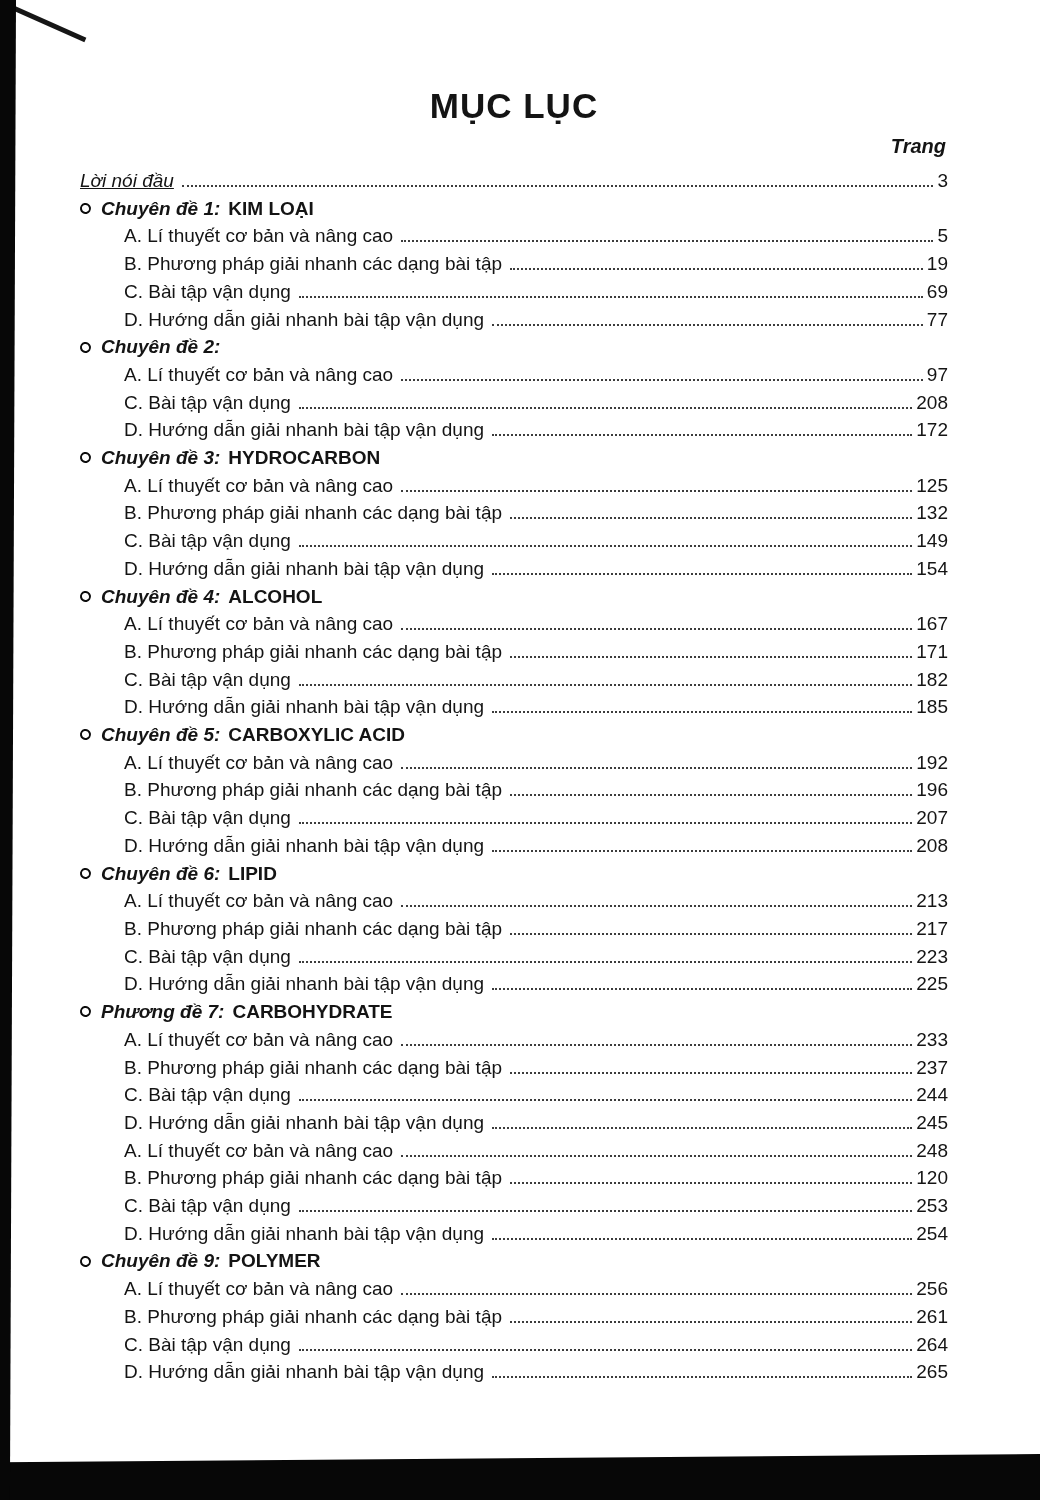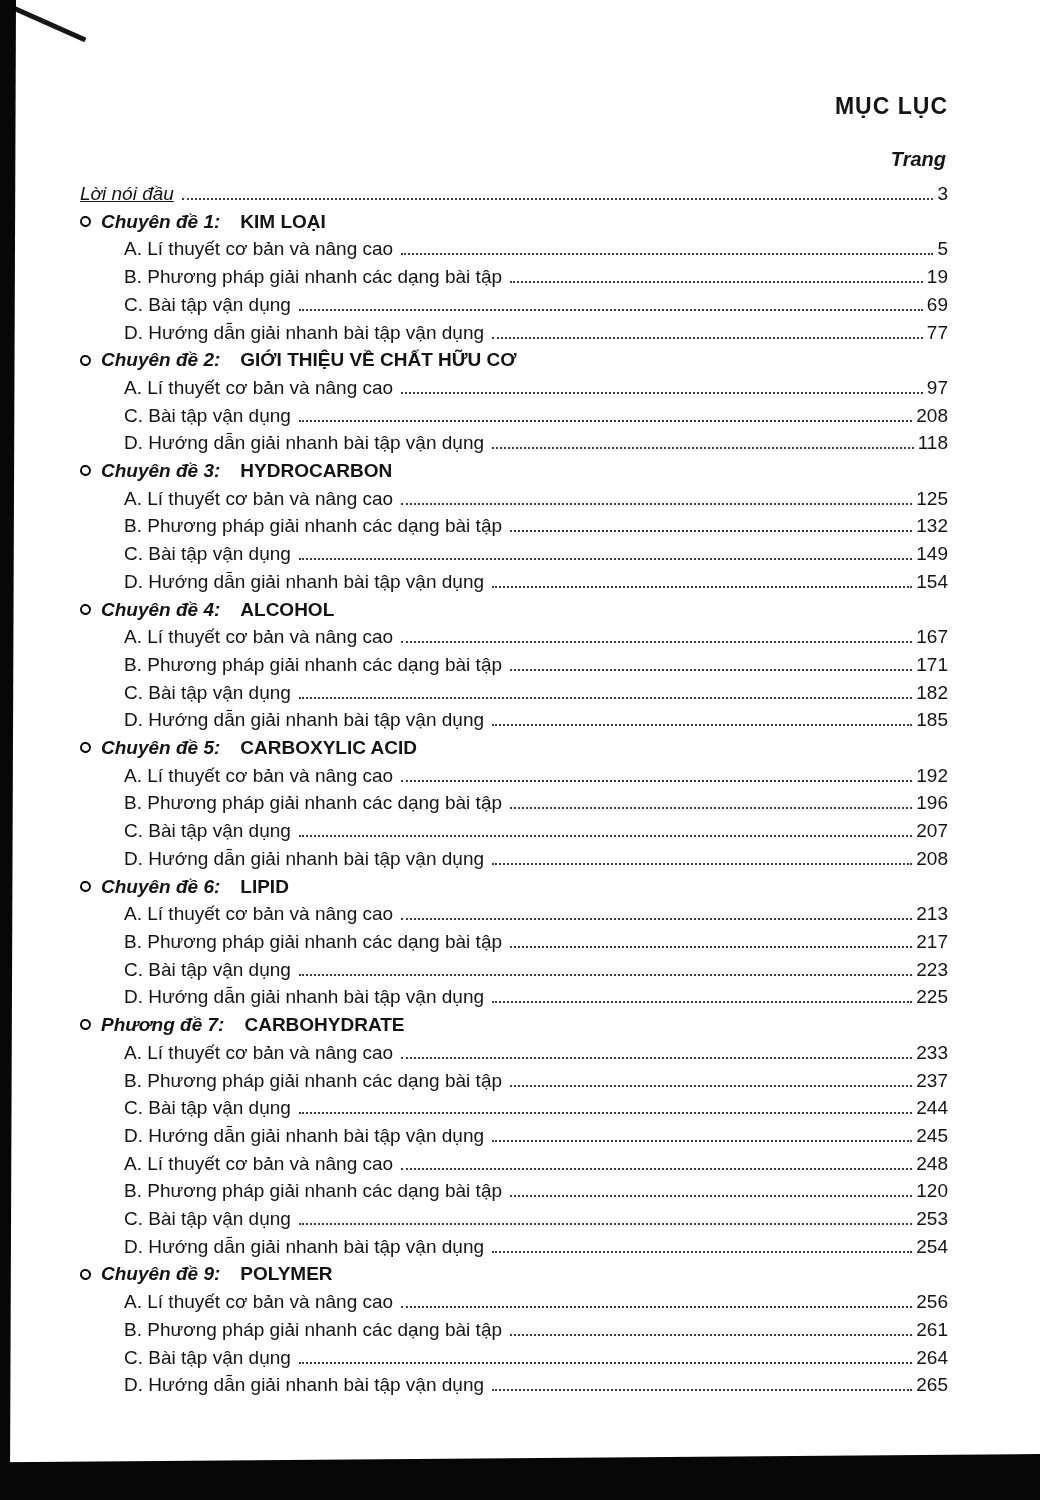--- a/index.html
+++ b/index.html
@@ -49,34 +49,34 @@
 
   .content {
     position: absolute;
     left: 0; top: 0;
     width: 100%; height: 100%;
     padding: 86px 92px 0 80px;
     z-index: 2;
   }
 
   .title {
-    text-align: right;
-    font-size: 23px;
+    text-align: center;
+    font-size: 35px;
     font-weight: bold;
     letter-spacing: 1px;
     line-height: 40px;
   }
 
   .trang {
     text-align: right;
     font-size: 20px;
     font-weight: bold;
     font-style: italic;
     line-height: 24px;
-    margin-top: 21px;
+    margin-top: 8px;
     padding-right: 2px;
   }
 
   #toc-list { margin-top: 9px; }
 
   .toc-row {
     display: flex;
     align-items: baseline;
     font-size: 19px;
     line-height: 27.7px;
@@ -105,21 +105,21 @@
     white-space: nowrap;
   }
   .bullet {
     flex: 0 0 auto;
     width: 11px; height: 11px;
     border: 2.5px solid #0c0c0c;
     border-radius: 50%;
     margin-right: 10px;
     transform: rotate(-12deg);
   }
-  .ch-prefix { font-style: italic; margin-right: 20px; }
+  .ch-prefix { font-style: italic; margin-right: 8px; }
   .ch-name { }
 </style>
 </head>
 <body>
 
 <div class="scan-page">
   <div class="edge-left"></div>
   <div class="edge-bottom"></div>
   <div class="edge-corner"></div>
 
@@ -153,36 +153,35 @@
           <span class="pagenum">69</span>
         </div>
         <div class="toc-row item">
           <span class="entry-label">D. Hướng dẫn giải nhanh bài tập vận dụng</span>
           <span class="leader"></span>
           <span class="pagenum">77</span>
         </div>
         <div class="chapter-row">
           <span class="bullet"></span>
           <span class="ch-prefix">Chuyên đề 2:</span>
-          <span class="ch-name">GIỚI THIỆU VỀ CHẤT HỮU CƠ</span>
         </div>
         <div class="toc-row item">
           <span class="entry-label">A. Lí thuyết cơ bản và nâng cao</span>
           <span class="leader"></span>
           <span class="pagenum">97</span>
         </div>
         <div class="toc-row item">
           <span class="entry-label">C. Bài tập vận dụng</span>
           <span class="leader"></span>
           <span class="pagenum">208</span>
         </div>
         <div class="toc-row item">
           <span class="entry-label">D. Hướng dẫn giải nhanh bài tập vận dụng</span>
           <span class="leader"></span>
-          <span class="pagenum">118</span>
+          <span class="pagenum">172</span>
         </div>
         <div class="chapter-row">
           <span class="bullet"></span>
           <span class="ch-prefix">Chuyên đề 3:</span>
           <span class="ch-name">HYDROCARBON</span>
         </div>
         <div class="toc-row item">
           <span class="entry-label">A. Lí thuyết cơ bản và nâng cao</span>
           <span class="leader"></span>
           <span class="pagenum">125</span>

